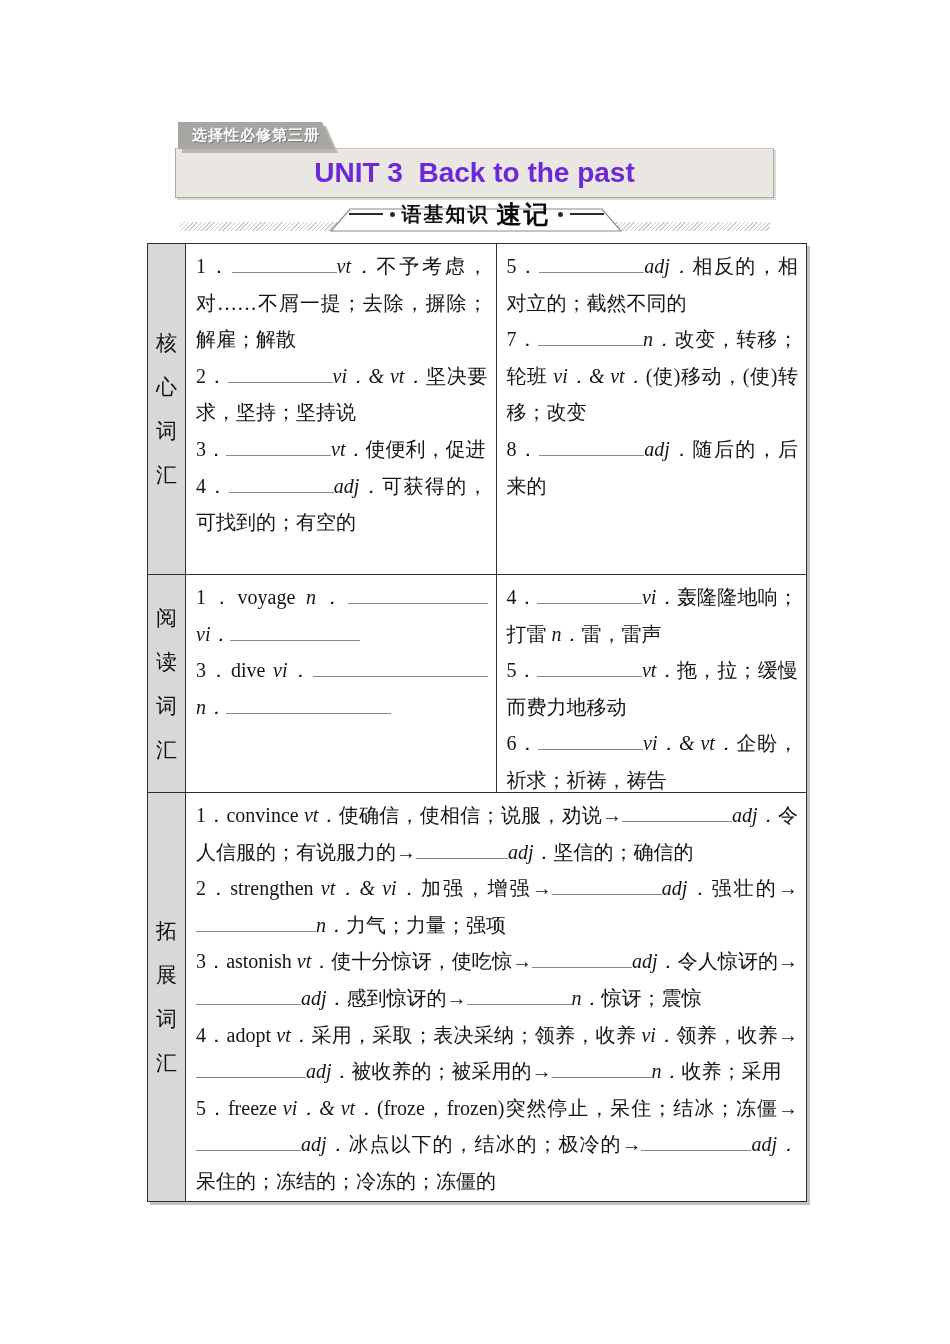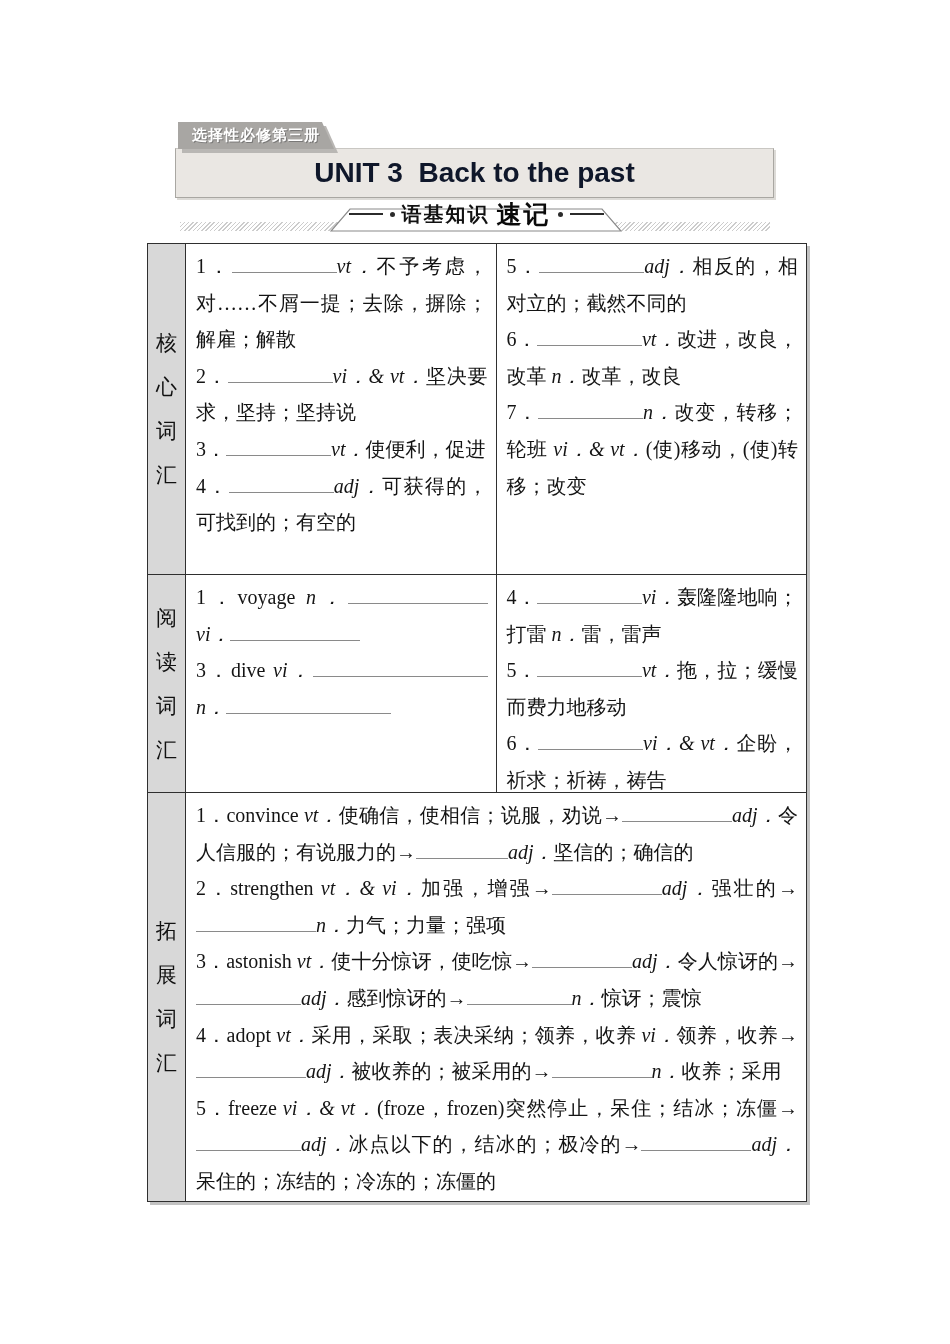--- a/index.html
+++ b/index.html
@@ -14,21 +14,21 @@
         clip-path:polygon(0 0,calc(100% - 12px) 0,100% 100%,0 100%);
         display:flex;align-items:center;justify-content:center;text-align:center;}
   .tab-face span{font-family:"Liberation Sans",sans-serif;font-weight:bold;font-size:15px;
         color:#ffffff;letter-spacing:1px;text-shadow:1px 1px 0 rgba(95,95,95,.65);white-space:pre;}
 
   
   .banner{position:absolute;left:175px;top:148px;width:597px;height:48px;
         background:#eae7e3;border:1px solid #a9a7a2;border-top-color:#c9c7c3;
         box-shadow:2px 2px 0 #dddbd7;z-index:2;}
   .banner-title{width:100%;height:100%;display:flex;align-items:center;justify-content:center;
-        font-family:"Liberation Sans",sans-serif;font-weight:bold;font-size:28px;color:#0f172a;
+        font-family:"Liberation Sans",sans-serif;font-weight:bold;font-size:28px;color:#6d28d9;
         white-space:pre;}
 
   
   .kb{position:absolute;left:0;top:196px;width:876px;height:47px;z-index:2;}
   .kb-hatch{position:absolute;left:180px;top:26px;width:590px;height:9px;
         background:repeating-linear-gradient(135deg,#cccccc 0 1px,transparent 1px 3px);}
   .kb-trap{position:absolute;left:330px;top:12px;width:292px;height:24px;}
   .kb-text{position:absolute;left:330px;top:2px;width:292px;height:32px;z-index:4;
         display:flex;align-items:center;justify-content:center;gap:7px;}
   .kb-line{width:34px;height:2px;background:#2b2b2b;}
@@ -97,22 +97,22 @@
         </div>
         <div class="vcols">
           <div class="vcell">
             <div class="vitem"><span class="tk-num">1．</span><span class="blank" style="width: 105px; border-bottom-color: rgb(138, 138, 138);"></span><span class="tk-pos">vt．</span><span class="tk-txt">不予考虑，对……不屑一提；去除，摒除；解雇；解散</span></div>
             <div class="vitem"><span class="tk-num">2．</span><span class="blank" style="width: 105px; border-bottom-color: rgb(138, 138, 138);"></span><span class="tk-pos">vi．&amp; vt．</span><span class="tk-txt">坚决要求，坚持；坚持说</span></div>
             <div class="vitem"><span class="tk-num">3．</span><span class="blank" style="width: 105px; border-bottom-color: rgb(138, 138, 138);"></span><span class="tk-pos">vt．</span><span class="tk-txt">使便利，促进</span></div>
             <div class="vitem"><span class="tk-num">4．</span><span class="blank" style="width: 105px; border-bottom-color: rgb(138, 138, 138);"></span><span class="tk-pos">adj．</span><span class="tk-txt">可获得的，可找到的；有空的</span></div>
           </div>
           <div class="vcell">
             <div class="vitem"><span class="tk-num">5．</span><span class="blank" style="width: 105px; border-bottom-color: rgb(138, 138, 138);"></span><span class="tk-pos">adj．</span><span class="tk-txt">相反的，相对立的；截然不同的</span></div>
-            <div class="vitem"><span class="tk-num">6．</span><span class="blank" style="width: 105px; border-bottom-color: rgb(138, 138, 138);"></span><span class="tk-pos">vt．</span><span class="tk-txt">改进，改良，改革 </span><span class="tk-pos">n．</span><span class="tk-txt">改革，改良</span></div>
             <div class="vitem"><span class="tk-num">7．</span><span class="blank" style="width: 105px; border-bottom-color: rgb(138, 138, 138);"></span><span class="tk-pos">n．</span><span class="tk-txt">改变，转移；轮班 </span><span class="tk-pos">vi．&amp; vt．</span><span class="tk-txt">(使)移动，(使)转移；改变</span></div>
+            <div class="vitem"><span class="tk-num">8．</span><span class="blank" style="width: 105px; border-bottom-color: rgb(138, 138, 138);"></span><span class="tk-pos">adj．</span><span class="tk-txt">随后的，后来的</span></div>
           </div>
         </div>
       </div>
       <div class="vrow" style="height: 218px;">
         <div class="vlabel" style="background: rgb(216, 216, 216);">
           <div>阅</div>
           <div>读</div>
           <div>词</div>
           <div>汇</div>
         </div>

